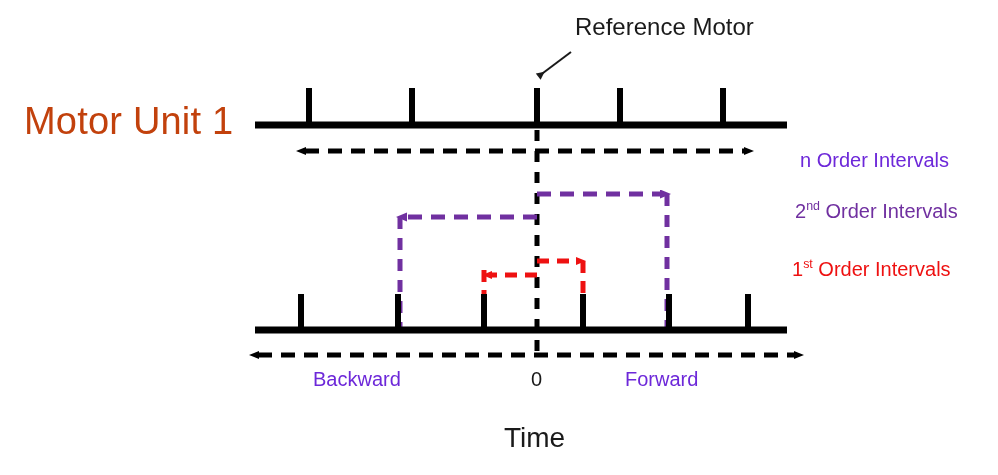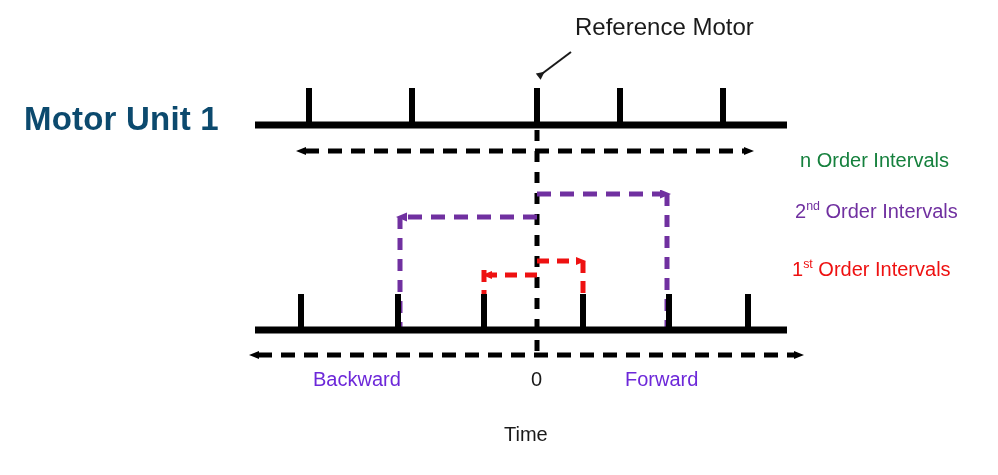--- a/index.html
+++ b/index.html
@@ -1,29 +1,29 @@
 <!DOCTYPE html>
 <html><head>
 <meta charset="utf-8">
 <style>
   html,body{margin:0;padding:0;background:#ffffff;}
   body{width:998px;height:475px;overflow:hidden;
        font-family:"Liberation Sans","DejaVu Sans",sans-serif;color:#111;}
   #stage{position:relative;width:998px;height:475px;background:#fff;}
   svg#fig{position:absolute;left:0;top:0;width:998px;height:475px;}
   .lbl{position:absolute;white-space:nowrap;line-height:1;}
-  .unit-label{font-size:33px;color:#0c4a6e;letter-spacing:.2px;font-weight:bold;}
+  .unit-label{font-size:38px;color:#c2410c;letter-spacing:.2px;}
   .ref-label{font-size:24px;color:#1a1a1a;}
   .legend-item{font-size:20px;}
-  .legend-n{color:#15803d;}
+  .legend-n{color:#6d28d9;}
   .legend-2nd{color:#7030A0;margin-left:7px;}
   .legend-1st{color:#EE1111;text-align:right;}
   .axis-label{font-size:20px;color:#6d28d9;}
   .zero-label{font-size:20px;color:#1a1a1a;}
-  .time-label{font-size:20px;color:#1a1a1a;text-align:center;}
+  .time-label{font-size:28px;color:#1a1a1a;text-align:center;}
   sup{font-size:.62em;vertical-align:super;line-height:0;}
 </style>
 </head>
 <body>
 
 <div id="stage">
 
   <svg id="fig" viewBox="0 0 998 475">
     <defs>
       <marker id="ah-black-r" markerWidth="10" markerHeight="10" refX="1" refY="4" orient="auto" markerUnits="userSpaceOnUse">

